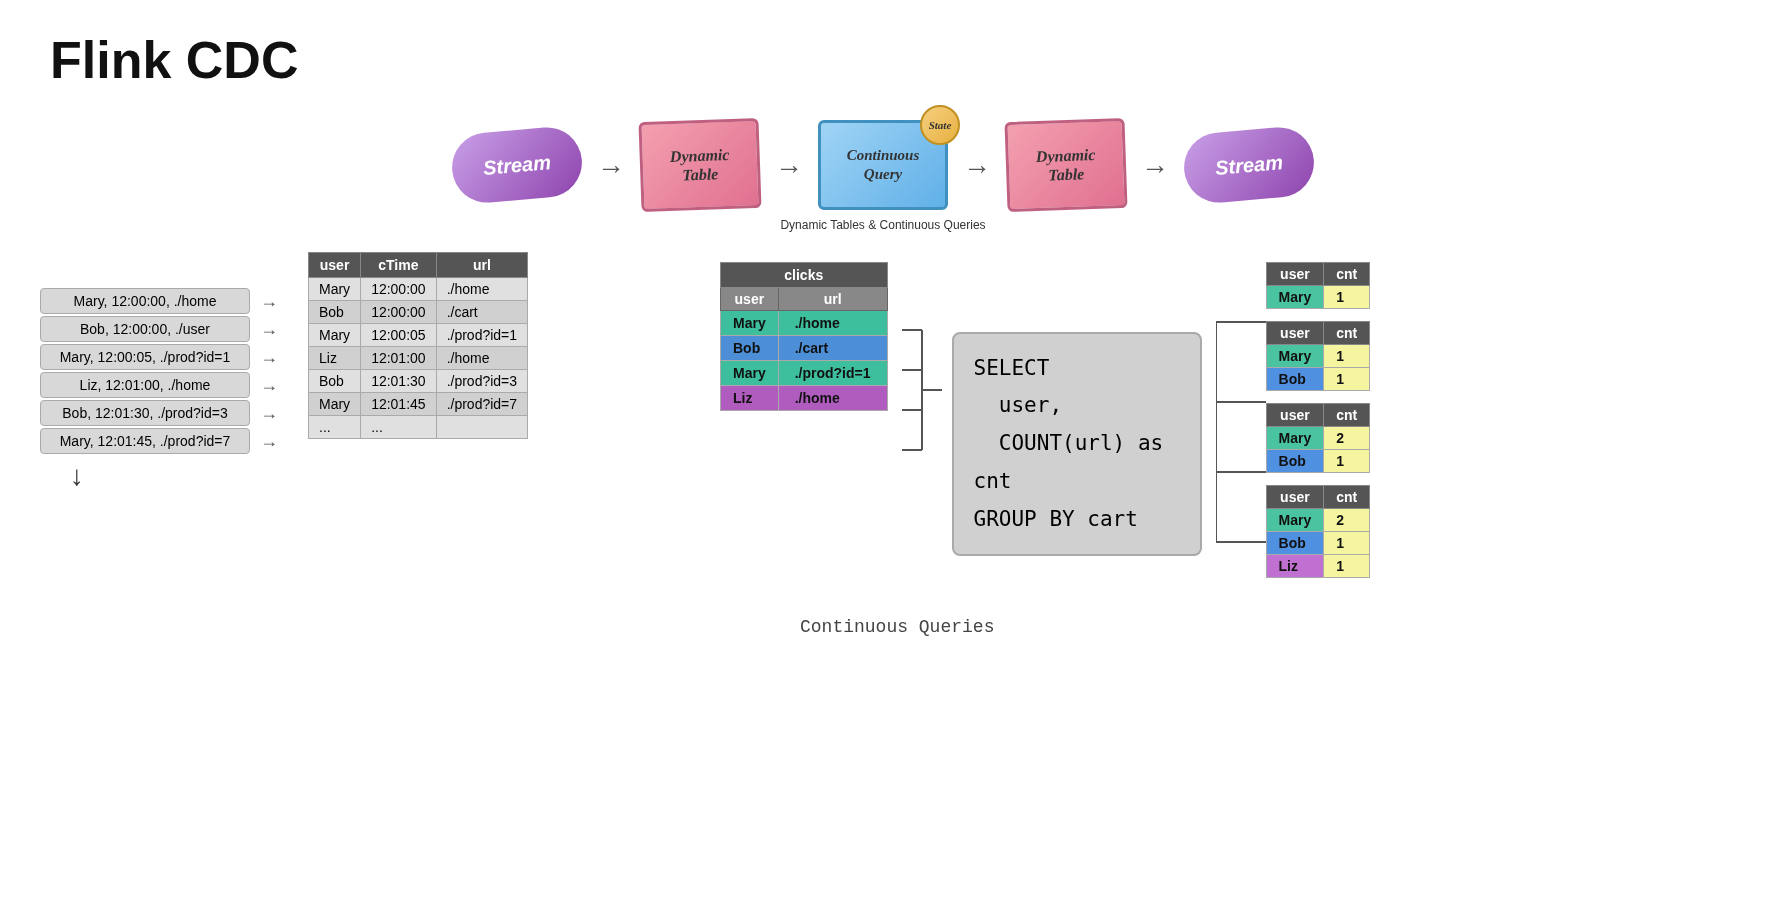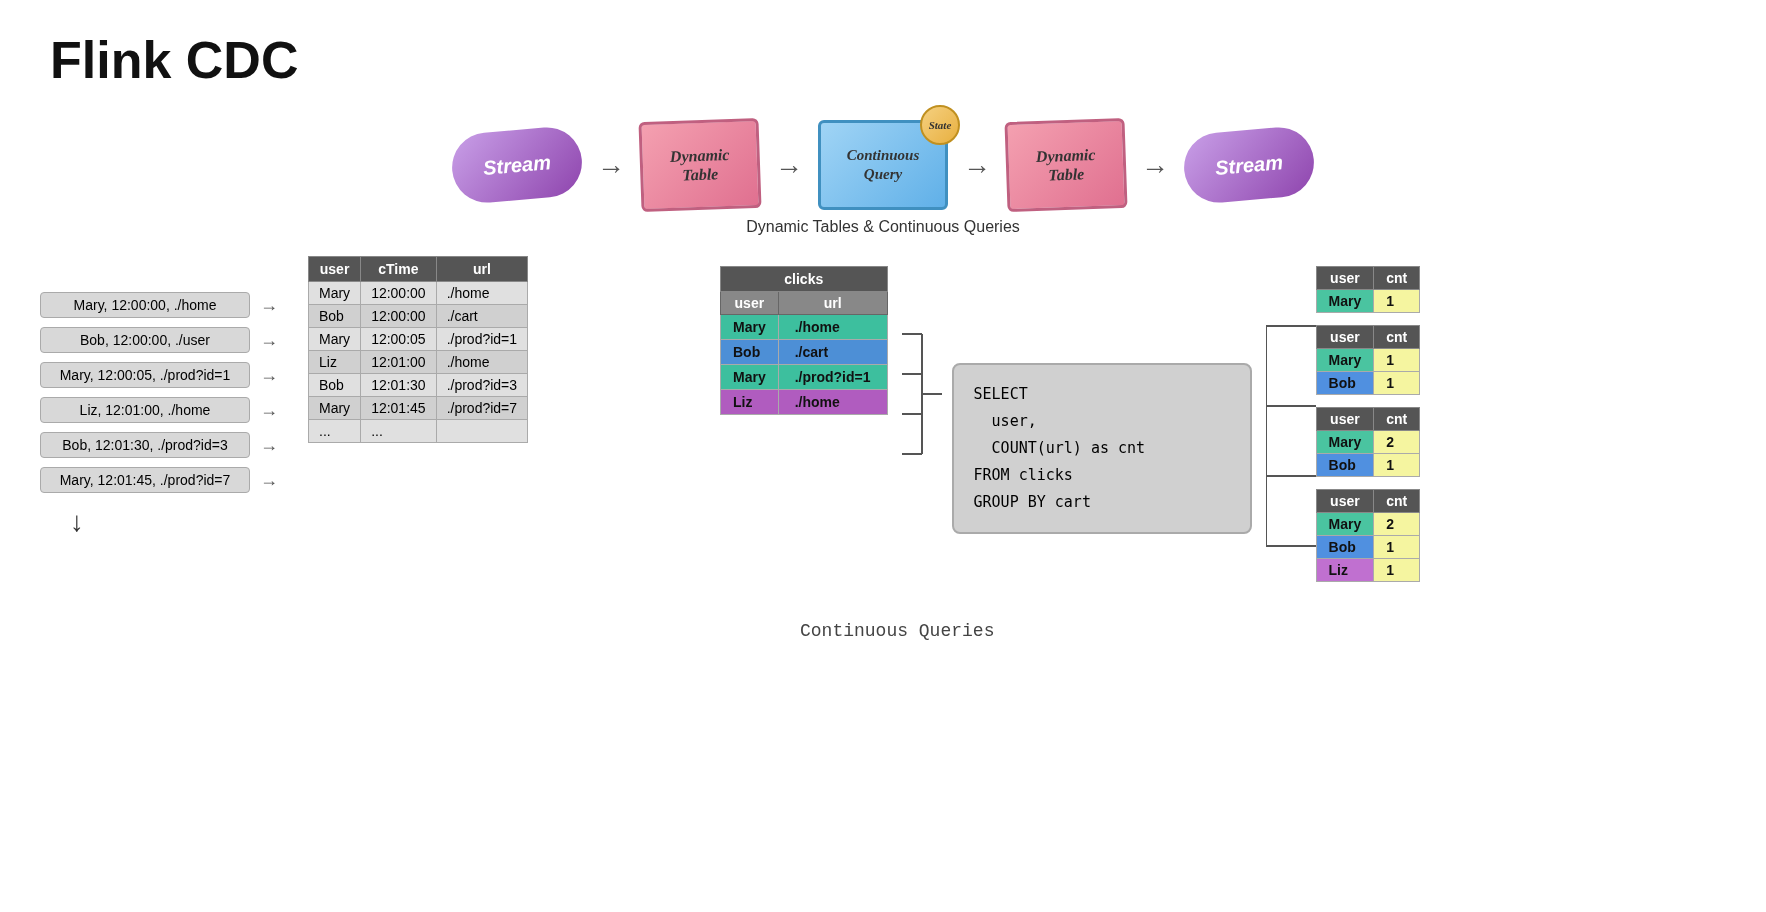--- a/index.html
+++ b/index.html
@@ -34,21 +34,21 @@
     
     .top-diagram {
       display: flex;
       align-items: center;
       justify-content: center;
       margin-top: 20px;
       gap: 10px;
     }
     .diagram-caption {
       text-align: center;
-      font-size: 16px;
+      font-size: 12px;
       color: #333;
       margin-top: 8px;
     }
 
     
     .stream-shape {
       display: flex;
       align-items: center;
       justify-content: center;
       width: 130px;
@@ -233,22 +233,22 @@
     .row-liz td.url-col { background: #c070d0; }
     .row-liz td.user-col { background: #c070d0; }
 
     
     .sql-box {
       background: #d0d0d0;
       border: 2px solid #aaa;
       border-radius: 8px;
       padding: 16px 20px;
       font-family: monospace;
-      font-size: 15px;
-      width: 300px;
+      font-size: 21px;
+      width: 250px;
       line-height: 1.8;
       margin-top: 30px;
       align-self: center;
     }
 
     .result-table {
       border-collapse: collapse;
       font-size: 14px;
     }
     .result-table th {
@@ -314,21 +314,21 @@
     </div>
   </div>
   <div class="diagram-caption">Dynamic Tables &amp; Continuous Queries</div>
 </div>
 
 <div style="display:flex; padding: 10px 40px; gap: 0; position:relative; align-items:flex-start;">
 
   <div style="display:flex; flex-direction:column; width:680px;">
     <div style="display:flex; align-items:flex-start; gap:20px; margin-top:10px;">
 
-      <div style="display:flex; flex-direction:column; gap:9px; margin-top:36px;">
+      <div style="display:flex; flex-direction:column; gap:2px; margin-top:36px;">
         <div class="event-row">
           <div class="event-box">Mary, 12:00:00, ./home</div>
           <div class="event-arrow">→</div>
         </div>
         <div class="event-row">
           <div class="event-box">Bob, 12:00:00, ./user</div>
           <div class="event-arrow">→</div>
         </div>
         <div class="event-row">
           <div class="event-box">Mary, 12:00:05, ./prod?id=1</div>
@@ -442,21 +442,20 @@
         <line x1="0" y1="140" x2="20" y2="140" stroke="#555" stroke-width="2"></line>
         <line x1="20" y1="20" x2="20" y2="140" stroke="#555" stroke-width="2"></line>
         <line x1="20" y1="80" x2="40" y2="80" stroke="#555" stroke-width="2"></line>
       </svg>
     </div>
 
     <div class="sql-box" style="margin-top:24px;">
       <div>SELECT</div>
       <div>&nbsp;&nbsp;user,</div>
       <div>&nbsp;&nbsp;COUNT(url) as cnt</div>
-      <div>FROM clicks</div>
       <div>GROUP BY cart</div>
     </div>
 
     <div style="display:flex; flex-direction:column; justify-content:space-around; height:340px; margin-top:0; margin-left:4px;">
       <svg width="50" height="340">
 
         <line x1="0" y1="60" x2="0" y2="280" stroke="#555" stroke-width="2"></line>
 
         <line x1="0" y1="60" x2="50" y2="60" stroke="#555" stroke-width="2"></line>
         <line x1="0" y1="140" x2="50" y2="140" stroke="#555" stroke-width="2"></line>

